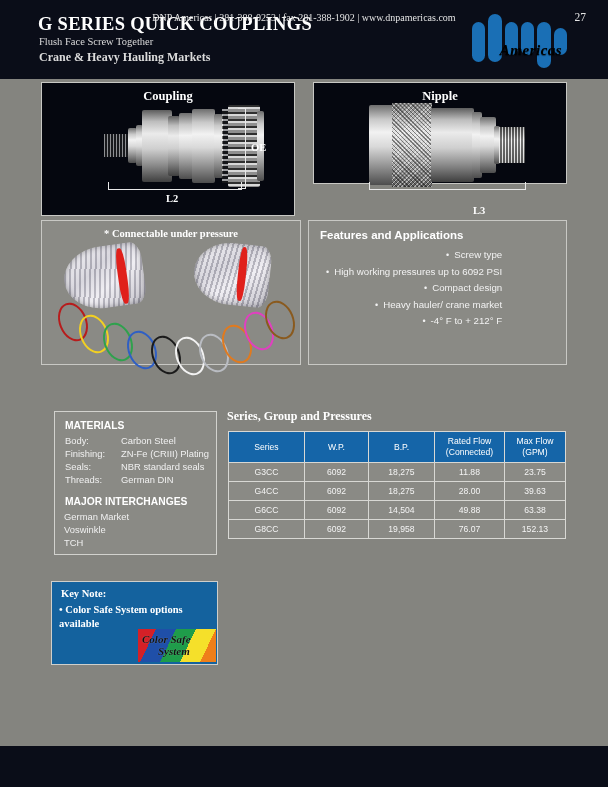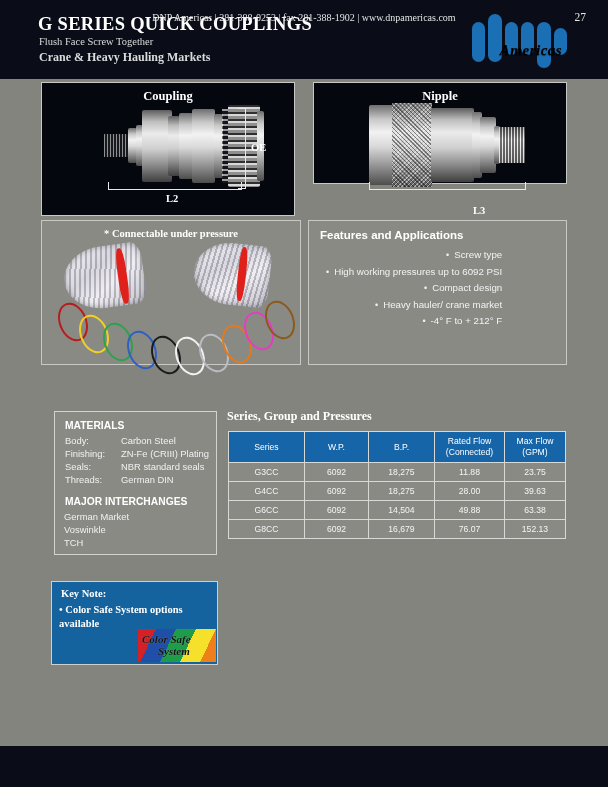--- a/index.html
+++ b/index.html
@@ -522,21 +522,21 @@
     <tr>
       <td>G6CC</td>
       <td>6092</td>
       <td>14,504</td>
       <td>49.88</td>
       <td>63.38</td>
     </tr>
     <tr>
       <td>G8CC</td>
       <td>6092</td>
-      <td>16,679</td>
+      <td>19,958</td>
       <td>76.07</td>
       <td>152.13</td>
     </tr>
   </tbody>
 </table>
 
 <div class="key-box">
   <div class="key-h">Key Note:</div>
   <div class="key-b">• Color Safe System options available</div>
   <div class="css-logo">

